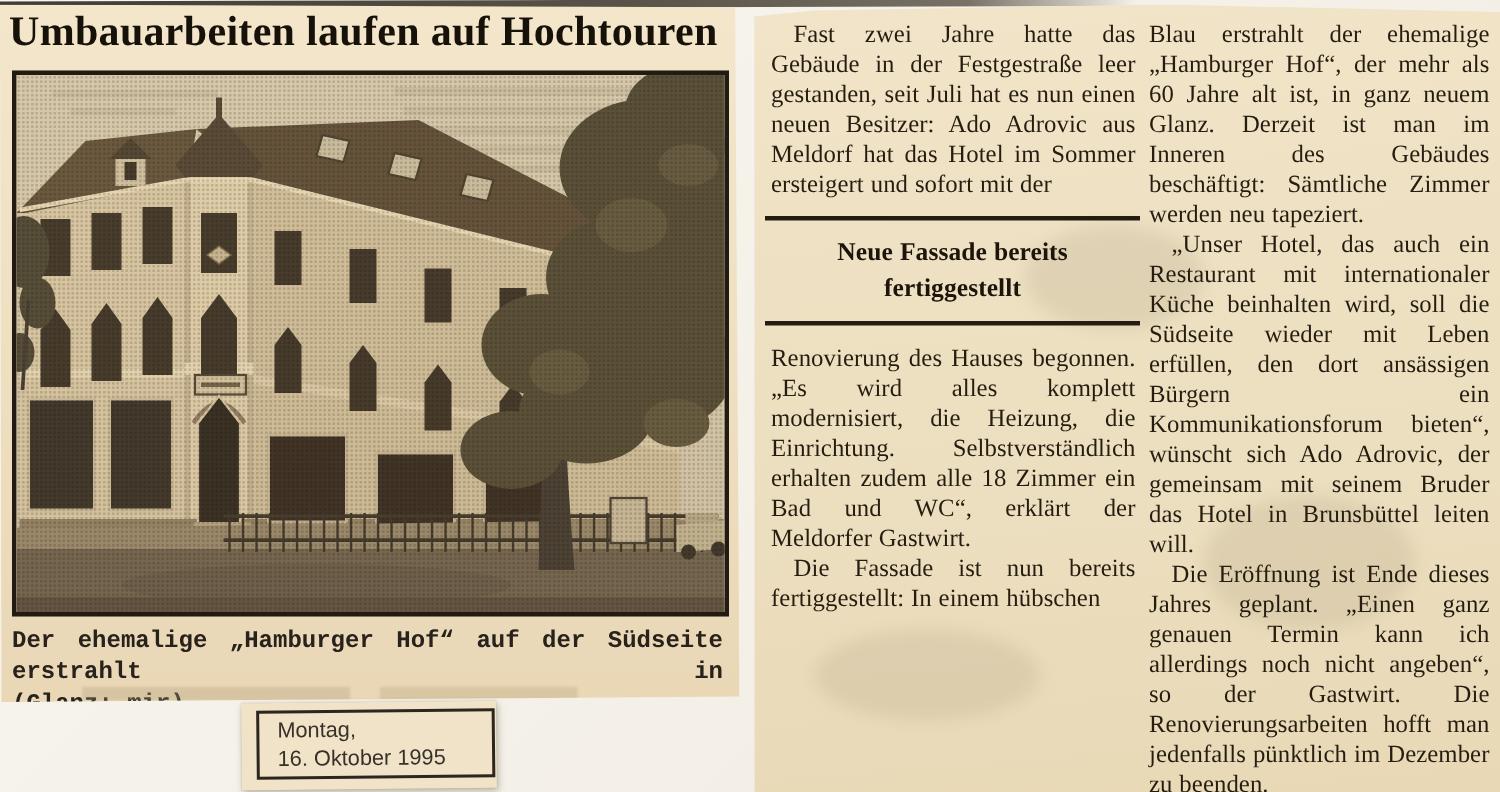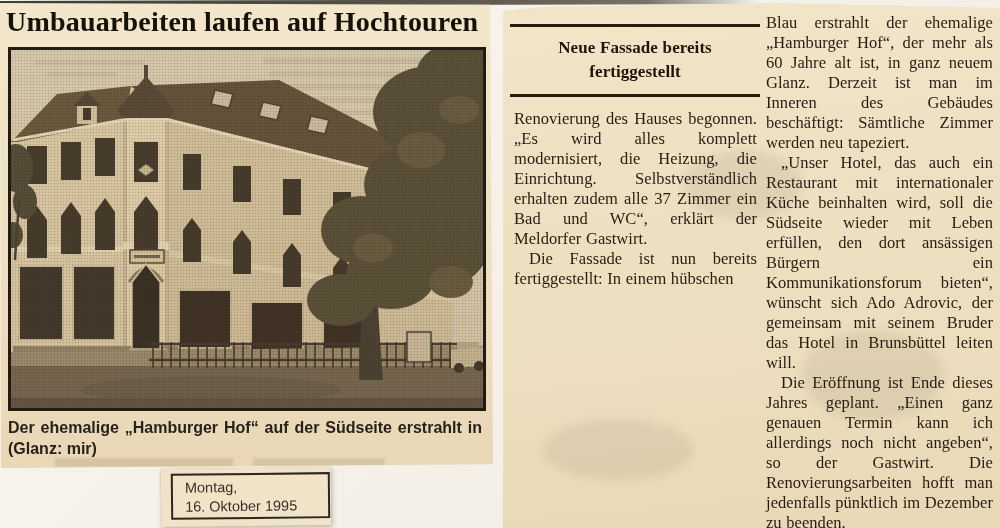--- a/index.html
+++ b/index.html
@@ -28,21 +28,21 @@
   .photo{margin:0;position:absolute;left:8px;top:44px;width:472px;height:358px;
     border:3px solid #211b13;background:#d5c9ae;}
   .photo svg{display:block;}
   .halftone{position:absolute;left:0;top:0;width:472px;height:358px;
     background-image:radial-gradient(rgba(80,58,30,.20) .8px,transparent 1.1px);
     background-size:3px 3px;mix-blend-mode:multiply;pointer-events:none;}
   .sepia-wash{position:absolute;left:0;top:0;width:472px;height:358px;
     background:linear-gradient(180deg,rgba(225,200,155,.10),rgba(180,150,105,.16));
     pointer-events:none;}
   .caption{position:absolute;left:8px;top:414px;width:474px;
-    font-family:Liberation Sans, sans-serif;
+    font-family:Liberation Mono, monospace;
     font-weight:bold;font-size:16px;line-height:21px;color:#27221b;}
   .cap-justify{text-align:justify;text-align-last:justify;}
   .cap-row{display:flex;justify-content:space-between;}
   .cap-bleed{position:absolute;left:55px;top:455px;width:330px;height:9px;
     background:linear-gradient(90deg,rgba(178,158,118,.34) 0 54%,transparent 54% 60%,rgba(178,158,118,.30) 60% 100%);
     filter:blur(1px);}
 
   
   .date-clip{left:161px;top:468px;width:170px;height:58px;
     background:#f0e3c7;transform:rotate(-.6deg);}
@@ -246,22 +246,23 @@
       <div>16. Oktober 1995</div>
     </div>
   </section>
 
   <section class="clip article-clip" lang="de">
     <div class="blot b1"></div>
     <div class="blot b2"></div>
     <div class="blot b3"></div>
 
     <div class="col col1">
+      <p class="indent">Fast zwei Jahre hatte das Gebäude in der Festgestraße leer gestanden, seit Juli hat es nun einen neuen Besitzer: Ado Adrovic aus Meldorf hat das Hotel im Sommer ersteigert und sofort mit der</p>
       <h2 class="subhead">Neue Fassade bereits fertiggestellt</h2>
-      <p>Renovierung des Hauses begonnen. „Es wird alles komplett modernisiert, die Heizung, die Einrichtung. Selbstverständlich erhalten zudem alle 37 Zimmer ein Bad und WC“, erklärt der Meldorfer Gastwirt.</p>
+      <p>Renovierung des Hauses begonnen. „Es wird alles komplett modernisiert, die Heizung, die Einrichtung. Selbstverständlich erhalten zudem alle 18 Zimmer ein Bad und WC“, erklärt der Meldorfer Gastwirt.</p>
       <p class="indent">Die Fassade ist nun bereits fertiggestellt: In einem hübschen</p>
     </div>
 
     <div class="col col2">
       <p>Blau erstrahlt der ehemalige „Hamburger Hof“, der mehr als 60 Jahre alt ist, in ganz neuem Glanz. Derzeit ist man im Inneren des Gebäudes beschäftigt: Sämtliche Zimmer werden neu tapeziert.</p>
       <p class="indent">„Unser Hotel, das auch ein Restaurant mit internationaler Küche beinhalten wird, soll die Südseite wieder mit Leben erfüllen, den dort ansässigen Bürgern ein Kommunikationsforum bieten“, wünscht sich Ado Adrovic, der gemeinsam mit seinem Bruder das Hotel in Brunsbüttel leiten will.</p>
       <p class="indent">Die Eröffnung ist Ende dieses Jahres geplant. „Einen ganz genauen Termin kann ich allerdings noch nicht angeben“, so der Gastwirt. Die Renovierungsarbeiten hofft man jedenfalls pünktlich im Dezember zu beenden.</p>
 
     </div>
   </section>

